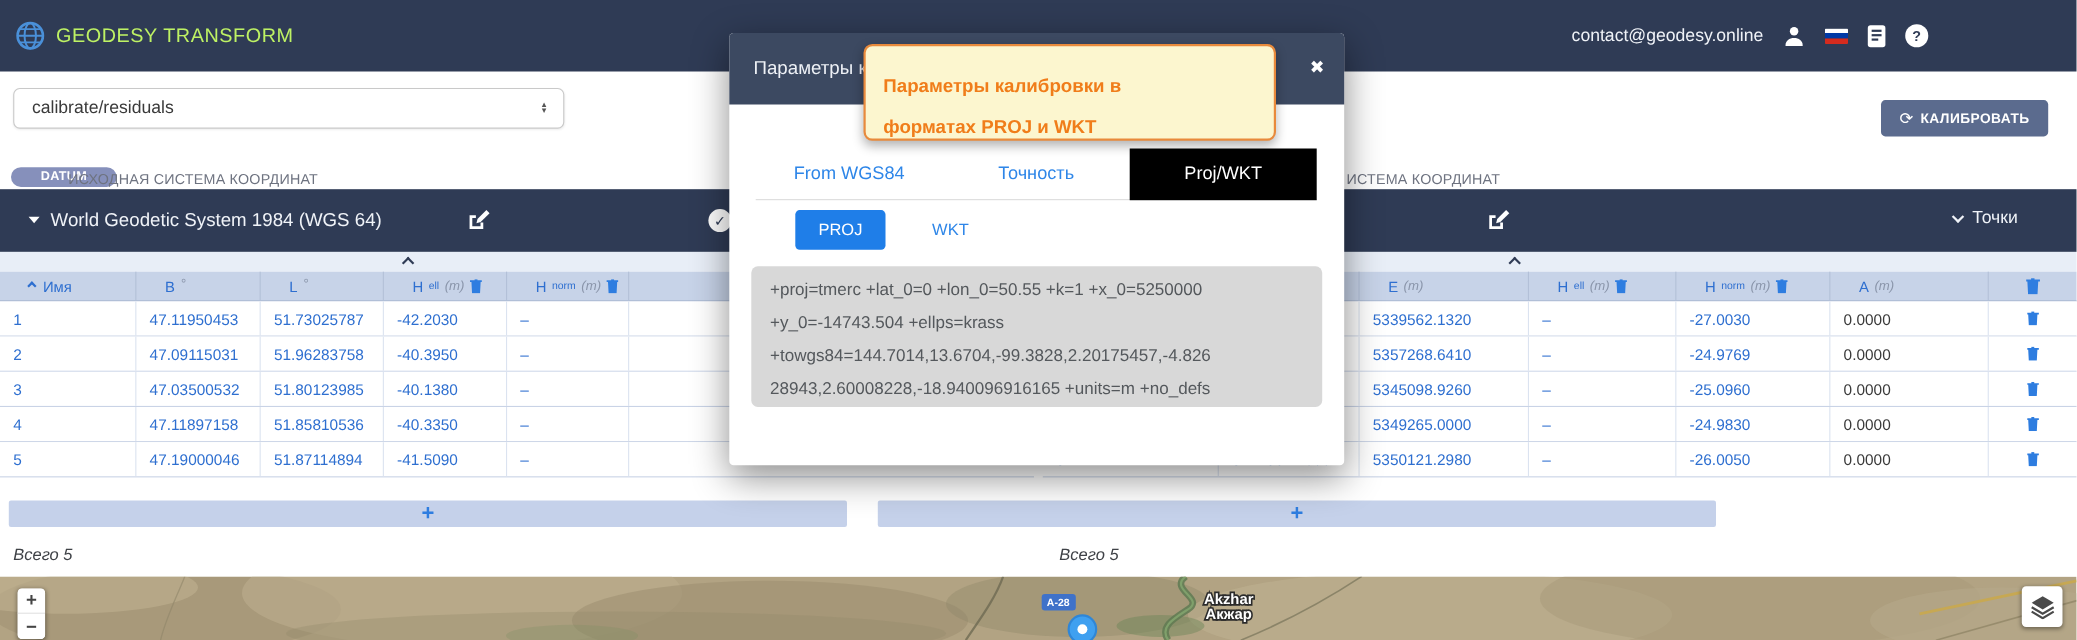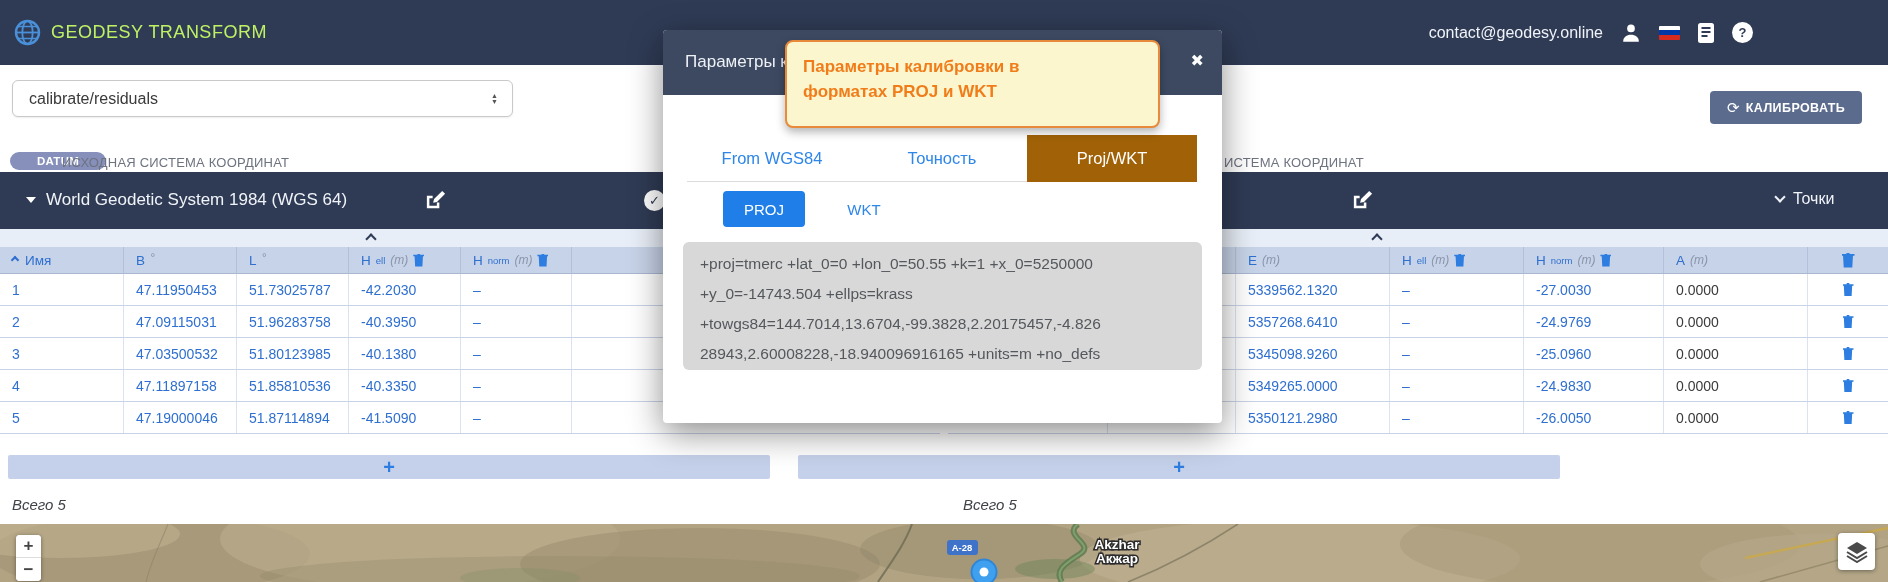--- a/index.html
+++ b/index.html
@@ -47,21 +47,21 @@
   .chev.down { transform:rotate(45deg); }
   .strip-chev { position:absolute; top:6px; color:#2f3b55; }
 
   
   .tbl { position:absolute; top:247px; width:940px; }
   .tbl.lft { left:0; } .tbl.rgt { left:948px; }
   .thead,.trow { display:grid; }
   .lcols { grid-template-columns:124px 113px 112px 112px 111px 368px; }
   .rcols { grid-template-columns:160px 128px 154px 134px 140px 144px 80px; }
   .thead { height:27px; background:#c7d3e8; border-bottom:1px solid #a9b7d1; }
-  .hcell { display:flex; align-items:center; gap:5px; padding-left:12px; font-size:13.5px; color:#2e6fd0; border-right:1px solid #b3c0d8; overflow:hidden; }
+  .hcell { display:flex; align-items:center; gap:5px; padding-left:26px; font-size:13.5px; color:#2e6fd0; border-right:1px solid #b3c0d8; overflow:hidden; }
   .hcell:last-child { border-right:none; }
   .hcell sub { font-size:9.5px; }
   .unit { font-style:italic; color:#8a95aa; font-size:12px; }
   .sort-chev { width:6px; height:6px; border-width:2px; margin-right:2px; color:#2e6fd0; }
   .trow { height:32px; background:#fff; border-bottom:1px solid #c9d3e6; }
   .cell { display:flex; align-items:center; padding-left:12px; font-size:14px; color:#2e6fd0; border-right:1px solid #dbe3f0; overflow:hidden; white-space:nowrap; }
   .cell:last-child { border-right:none; }
   .cell.dark { color:#3a3a3a; }
   .cell.ctr { justify-content:center; padding-left:0; }
   .trash { display:inline-block; width:11px; height:13px; background:#2e7de0; cursor:pointer;
@@ -82,30 +82,30 @@
   .zoom-btn.first { border-bottom:1px solid #ddd; }
   .layers-ctl { position:absolute; left:1838px; top:533px; width:37px; height:37px; background:#fff; border-radius:4px; box-shadow:0 1px 4px rgba(0,0,0,.4); display:flex; align-items:center; justify-content:center; z-index:6; cursor:pointer; }
 
   
   .modal { position:absolute; left:663px; top:30px; width:559px; height:393px; background:#fff; border-radius:4px; box-shadow:0 10px 34px rgba(0,0,0,.45); z-index:40; }
   .modal-header { position:absolute; left:0; top:0; width:559px; height:65px; background:#3c4961; border-radius:4px 4px 0 0; }
   .modal-title { position:absolute; left:22px; top:22px; color:#eef1f6; font-size:17px; }
   .modal-close { position:absolute; right:18px; top:21px; color:#fff; font-size:16px; font-weight:bold; cursor:pointer; }
   .tabs { position:absolute; left:24px; top:105px; width:510px; height:47px; display:flex; border-bottom:1px solid #dcdcdc; }
   .tab { width:170px; height:47px; display:flex; align-items:center; justify-content:center; font-size:16.5px; color:#2e86e8; cursor:pointer; }
-  .tab.active { background:#a16207; color:#fff; }
+  .tab.active { background:#000000; color:#fff; }
   .subtabs { position:absolute; left:20px; top:161px; display:flex; align-items:center; gap:18px;padding-left:40px; }
   .subtab { height:36px; min-width:82px; padding:0 14px; display:flex; align-items:center; justify-content:center; font-size:15px; color:#2e86e8; cursor:pointer; border-radius:4px; }
   .subtab.active { background:#1f7ee8; color:#fff; }
   .proj-box { position:absolute; left:20px; top:212px; width:519px; height:128px; background:#d8d8d8; border-radius:6px; padding:7px 17px; }
   .proj-line { font-size:15.5px; line-height:30px; color:#54585c; white-space:nowrap; }
 
   
   .tooltip { position:absolute; left:785px; top:40px; width:375px; height:88px; background:#fcf6cf; border:2px solid #e88a3c; border-radius:8px; box-shadow:0 4px 10px rgba(0,0,0,.3); padding:12px 16px; z-index:50; }
-  .tooltip-line { color:#f07d1a; font-size:17px; font-weight:bold; line-height:25px; }
+  .tooltip-line { color:#f07d1a; font-size:17px; font-weight:bold; line-height:25px;margin-top:12px; }
 </style>
 </head>
 <body>
 
 <div id="app">
 
   <div class="navbar">
     <div class="brand">
       <svg width="27" height="27" viewBox="0 0 27 27">
         <circle cx="13.5" cy="13.5" r="11.5" fill="none" stroke="#4a90d9" stroke-width="2.4"></circle>

